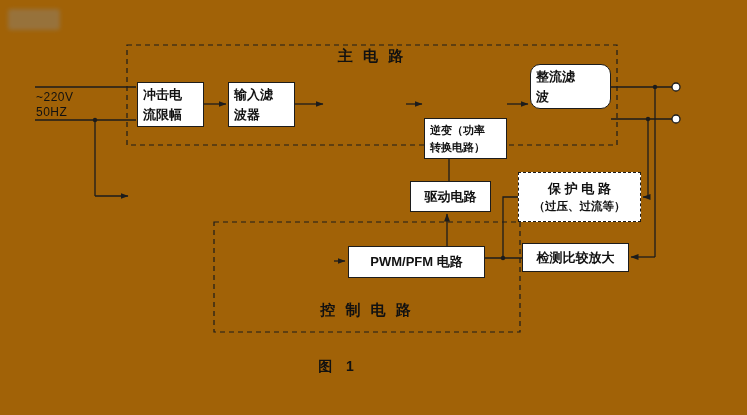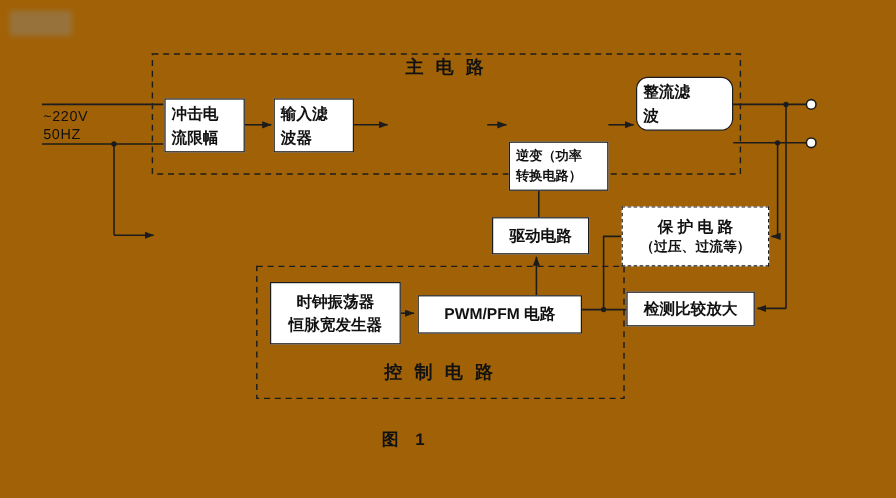--- a/index.html
+++ b/index.html
@@ -122,24 +122,20 @@
 
   <div class="block align-center dashed" style="left:518px; top:172px; width:123px; height:50px;">
     <span>保 护 电 路</span>
     <span class="l2-small">（过压、过流等）</span>
   </div>
 
   <div class="block align-center" style="left:410px; top:181px; width:81px; height:31px;">
     <span>驱动电路</span>
   </div>
 
-  <div class="block align-center" style="left:225px; top:235px; width:109px; height:52px;">
-    <span>时钟振荡器</span>
-    <span>恒脉宽发生器</span>
-  </div>
 
   <div class="block align-center" style="left:348px; top:246px; width:137px; height:32px;">
     <span>PWM/PFM 电路</span>
   </div>
 
   <div class="block align-center" style="left:522px; top:243px; width:107px; height:29px;">
     <span>检测比较放大</span>
   </div>
 
   <div class="caption" style="top:358px;">图 1</div>

